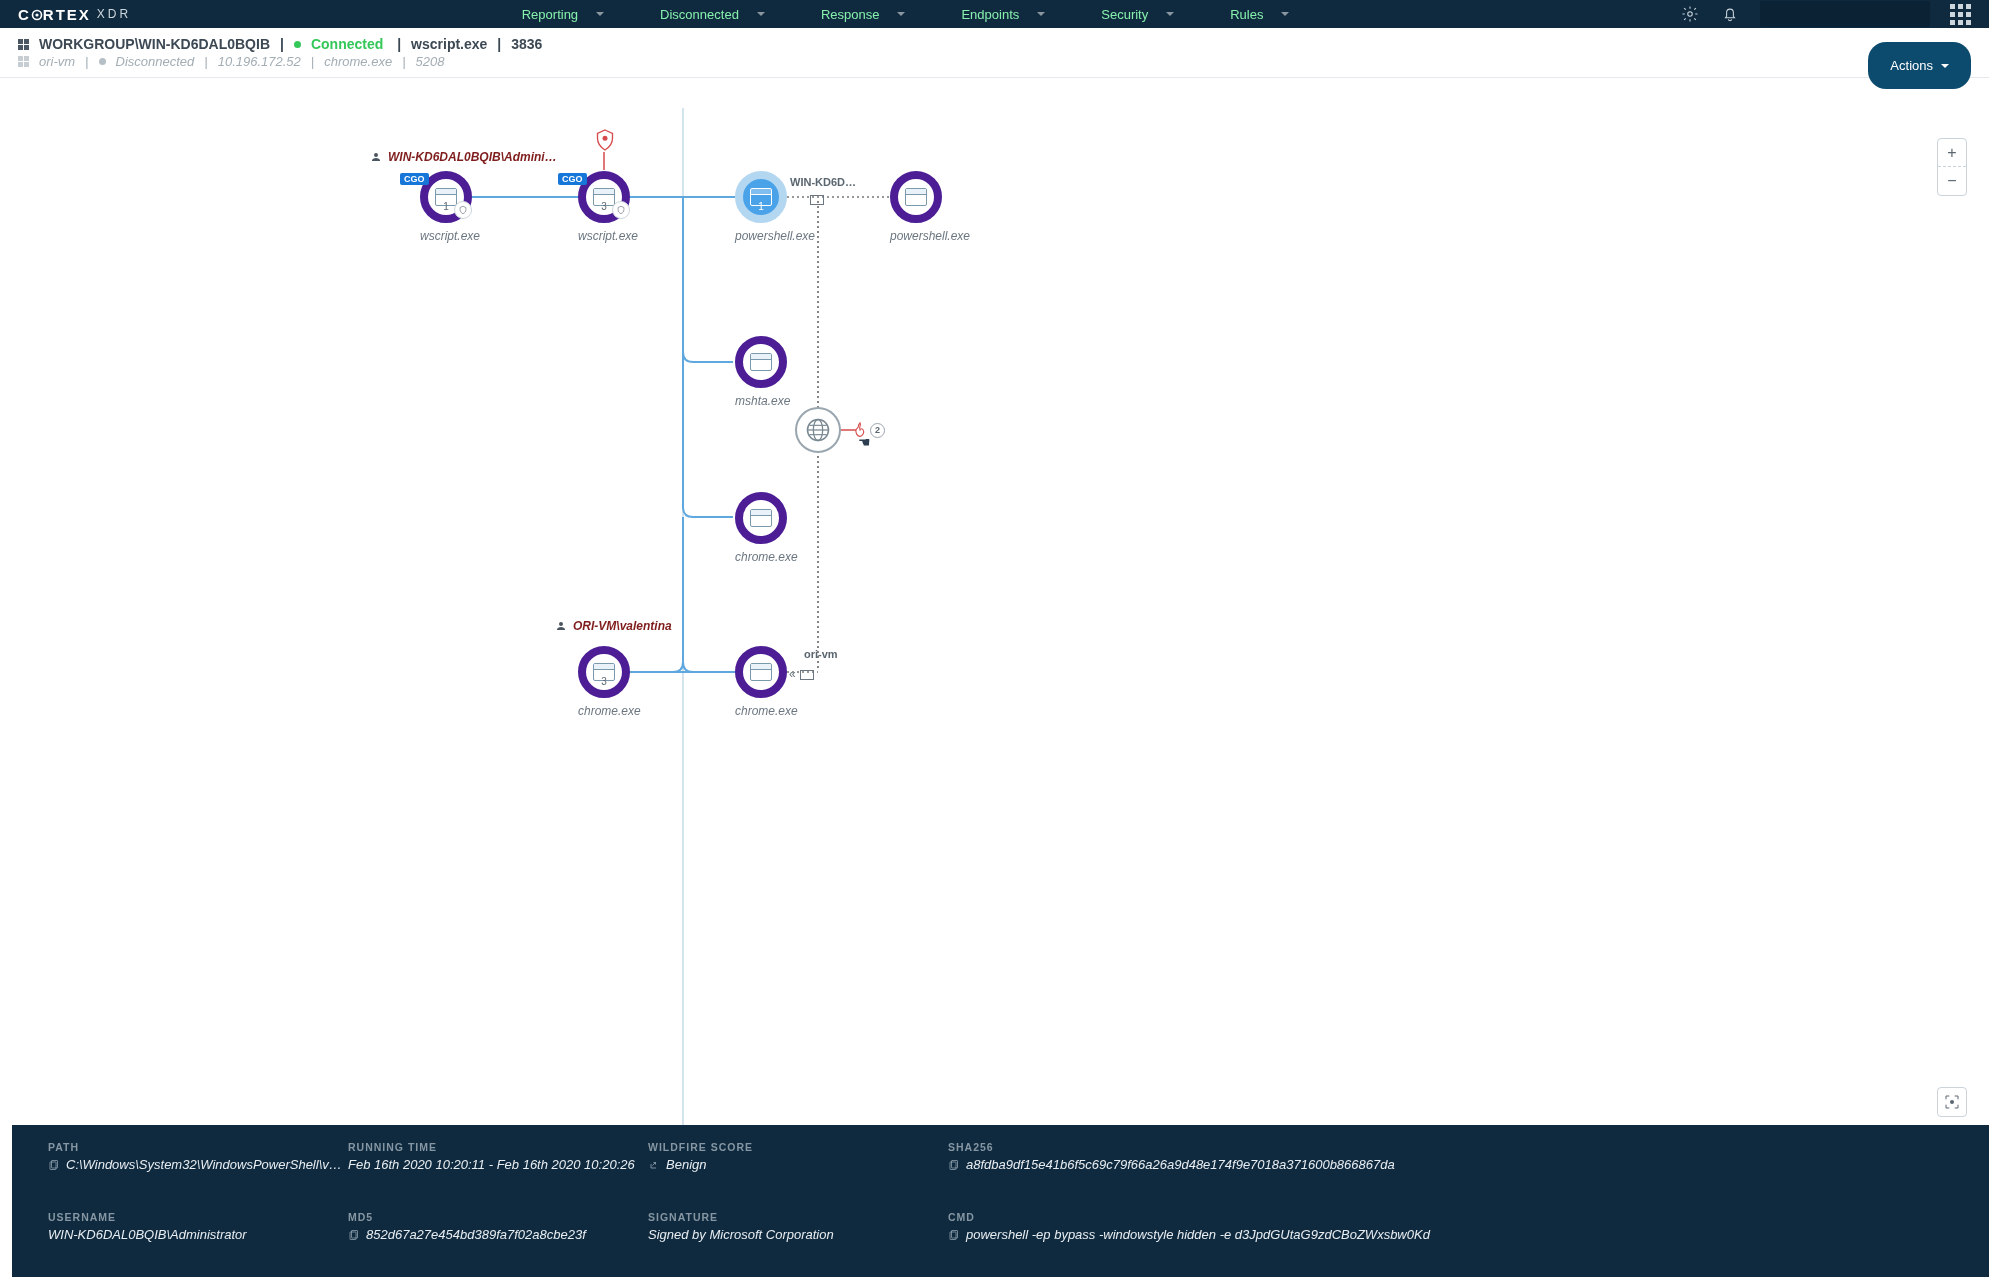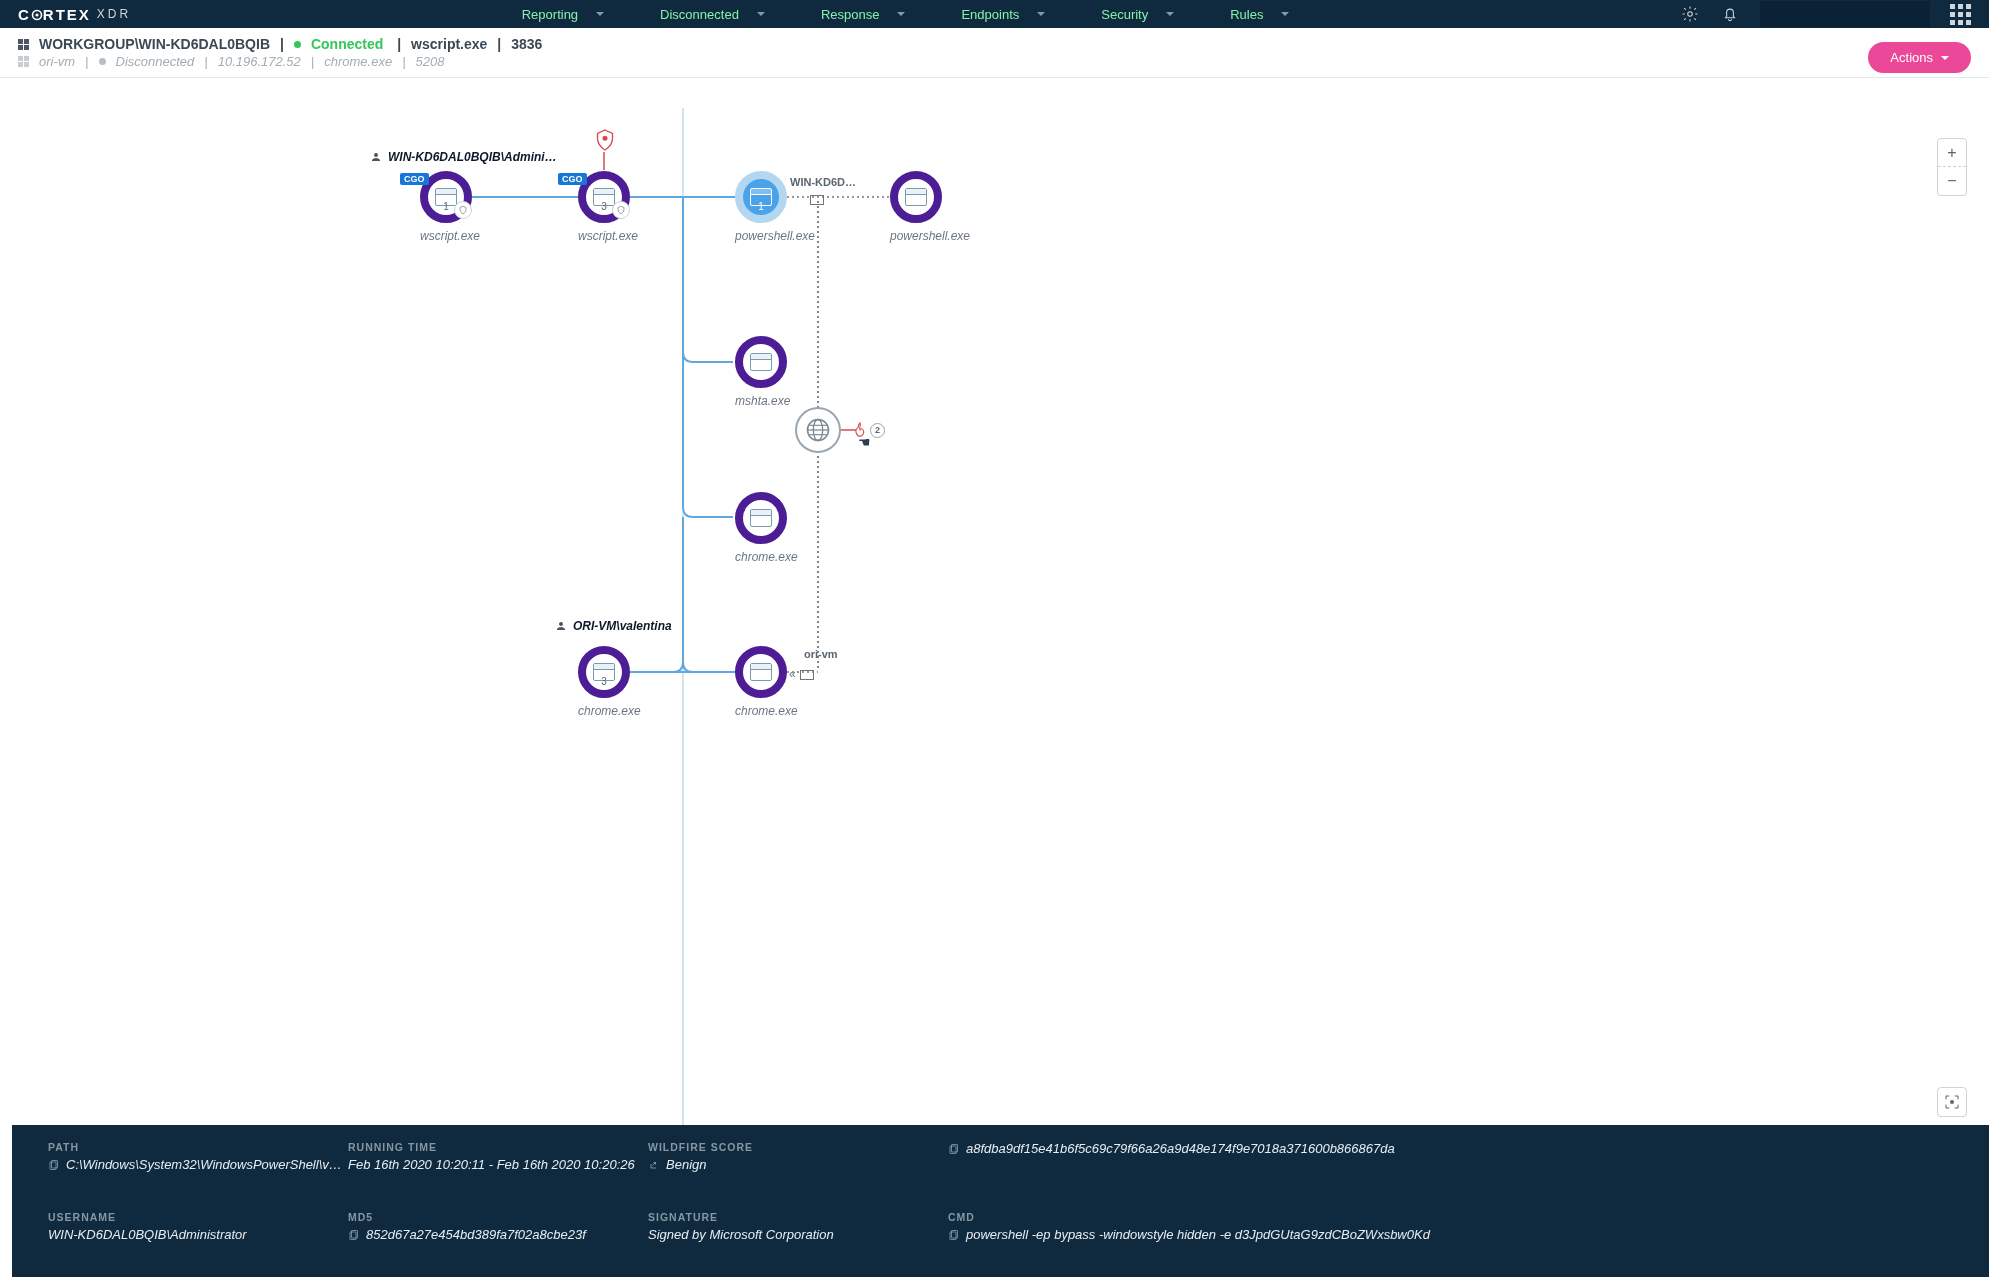--- a/index.html
+++ b/index.html
@@ -32,22 +32,22 @@
   .context-line { display:flex; align-items:center; gap:10px; font-size:14px; }
   .context-line.main { color:#3c4954; font-weight:600; }
   .context-line.sub { color:#a3adb4; font-weight:500; font-size:13px; font-style: italic; }
   .win-icon { display:inline-grid; grid-template-columns:repeat(2,5px); grid-template-rows:repeat(2,5px); gap:1px; }
   .win-icon span { background:#4a5763; width:5px; height:5px; }
   .win-icon.dim span { background:#c7ced3; }
   .status-dot { width:7px; height:7px; border-radius:50%; display:inline-block; }
   .status-dot.green { background:#34c759; }
   .status-dot.gray { background:#b6bfc6; }
   .actions-btn {
-    position:absolute; right:18px; top:14px; background:#ec4899; color:#fff;
-    border:none; border-radius:18px; padding:8px 22px; font-size:13px; font-weight:500;
+    position:absolute; right:18px; top:14px; background:#0c4a6e; color:#fff;
+    border:none; border-radius:18px; padding:16px 22px; font-size:13px; font-weight:500;
     display:flex; align-items:center; gap:8px; cursor:pointer;
   }
   .actions-btn .caret { border-top-color:#fff; }
 
   
   .canvas { position:absolute; top:108px; bottom:130px; left:0; right:0; background:#fff; }
   .canvas svg.edges { position:absolute; inset:0; width:100%; height:100%; }
 
   
   .divider { position:absolute; top:0; bottom:0; left:682px; width:2px; background:#d4e4ef; }
@@ -66,21 +66,21 @@
   .node.active .proc-icon::before { border-color:#fff; background:rgba(255,255,255,.3); }
   .node .count { position:absolute; bottom:3px; left:50%; transform:translateX(-50%); font-size:10px; color:#5a6670; }
   .node.active .count { color:#fff; }
   .node .label { margin-top:6px; font-size:12px; color:#6b7680; font-style:italic; font-weight:500; white-space:nowrap; position:relative; left:50%; transform:translateX(-50%); }
   .shield-badge { position:absolute; right:-8px; bottom:-4px; width:18px; height:18px; border-radius:50%; background:#fff; border:1px solid #ccd5dc; display:flex; align-items:center; justify-content:center; }
   .cgo-tag { position:absolute; left:-28px; top:-6px; background:#1677d9; color:#fff; font-size:9px; font-weight:700; padding:1px 4px; border-radius:2px; }
 
   .globe-node { position:absolute; width:46px; height:46px; border-radius:50%; border:2px solid #9aa6af; background:#fff; display:flex; align-items:center; justify-content:center; }
   .alert-badge { position:absolute; display:flex; align-items:center; gap:2px; }
 
-  .user-label { position:absolute; display:flex; align-items:center; gap:6px; font-size:12px; color:#0f172a; font-weight:600; font-style:italic; }
+  .user-label { position:absolute; display:flex; align-items:center; gap:6px; font-size:12px; color:#7f1d1d; font-weight:600; font-style:italic; }
 
   .host-label { position:absolute; font-size:11px; color:#5a6670; font-weight:600; }
   .host-glyph { width:14px; height:10px; border:1.2px solid #6b7680; display:inline-block; position:relative; }
   .host-glyph.arrow::before { content:"«"; position:absolute; left:-12px; top:-4px; font-size:12px; color:#6b7680; }
 
   
   .edge { stroke:#5fa8df; stroke-width:2; fill:none; }
   .edge-dotted { stroke:#333; stroke-width:1.2; stroke-dasharray:2 3; fill:none; }
   .edge-red { stroke:#d64b4b; stroke-width:1.5; fill:none; }
 
@@ -381,20 +381,21 @@
   <div class="detail">
     <div class="k">WILDFIRE SCORE</div>
     <div class="v">
         <svg class="copy-icon" viewBox="0 0 24 24">
           <path d="M9 13l6-6M15 7h-4M15 7v4M6 10v8h10" fill="none" stroke="#9fb0bc" stroke-width="1.5"></path>
         </svg>
         <span>Benign</span>
       </div>
   </div>
   <div class="detail">
+    <div class="k">SHA256</div>
     <div class="v">
         <svg class="copy-icon" viewBox="0 0 24 24">
           <rect x="7" y="3" width="12" height="15" rx="1" fill="none" stroke="#9fb0bc" stroke-width="1.4"></rect>
           <rect x="4" y="6" width="12" height="15" rx="1" fill="none" stroke="#9fb0bc" stroke-width="1.4"></rect>
         </svg>
         <span>a8fdba9df15e41b6f5c69c79f66a26a9d48e174f9e7018a371600b866867da</span>
       </div>
   </div>
   <div class="detail">
     <div class="k">USERNAME</div>

